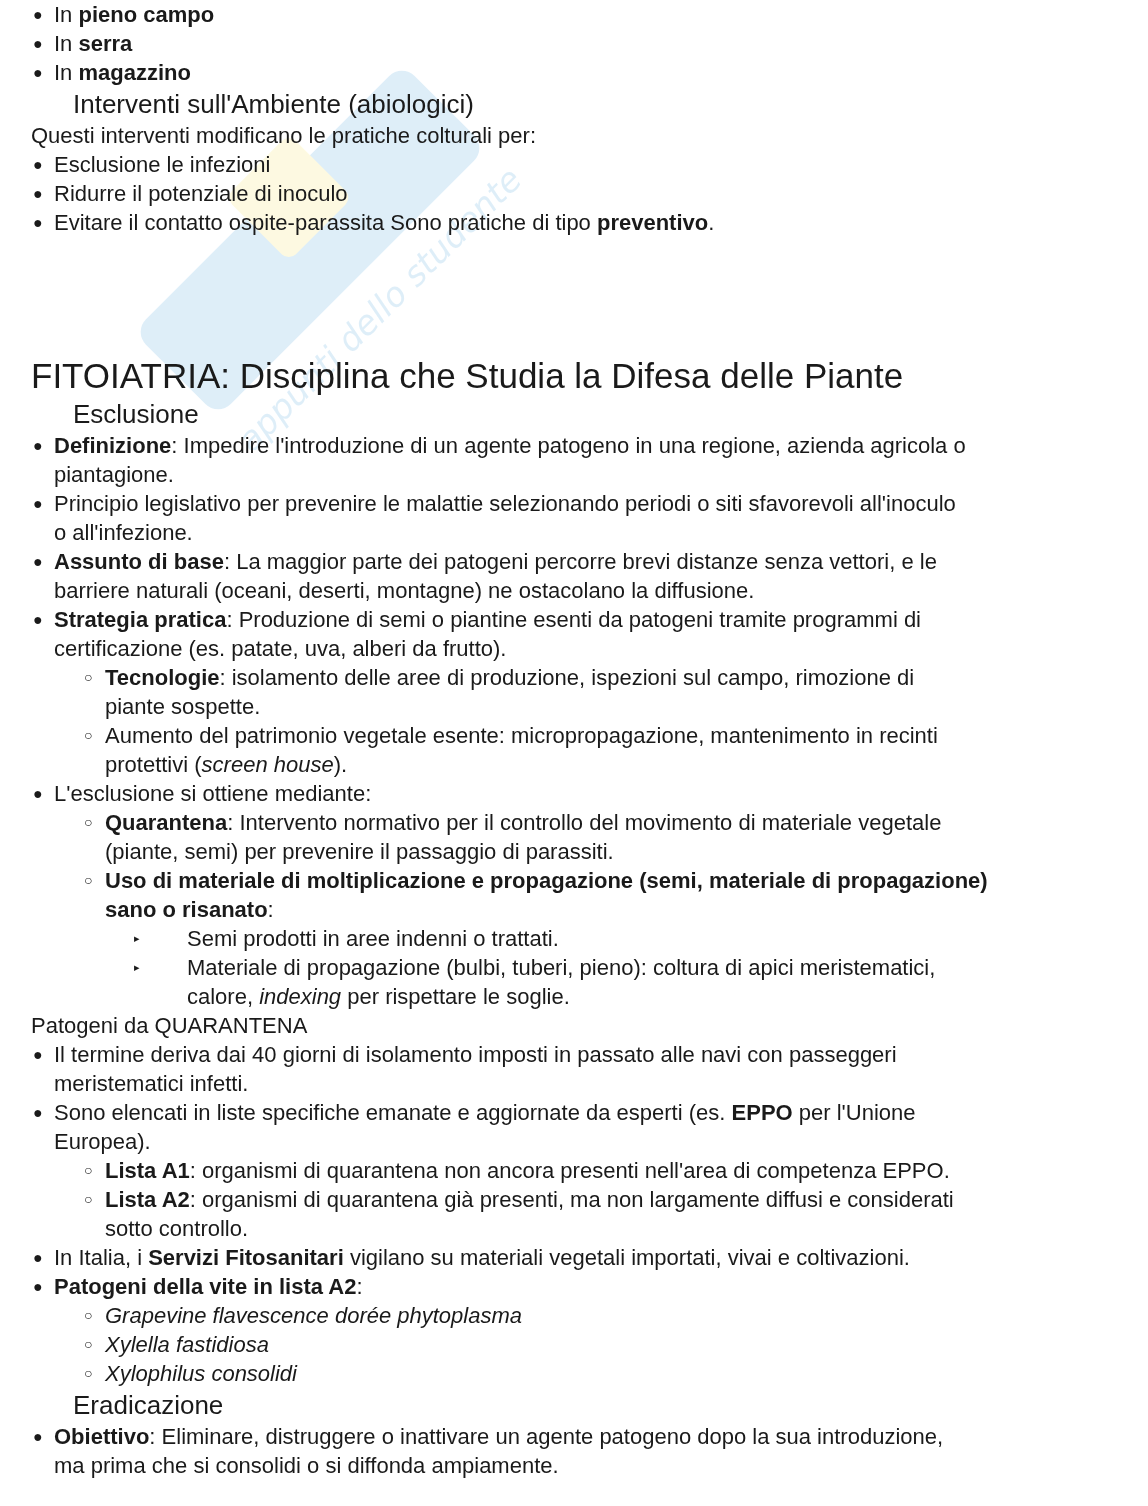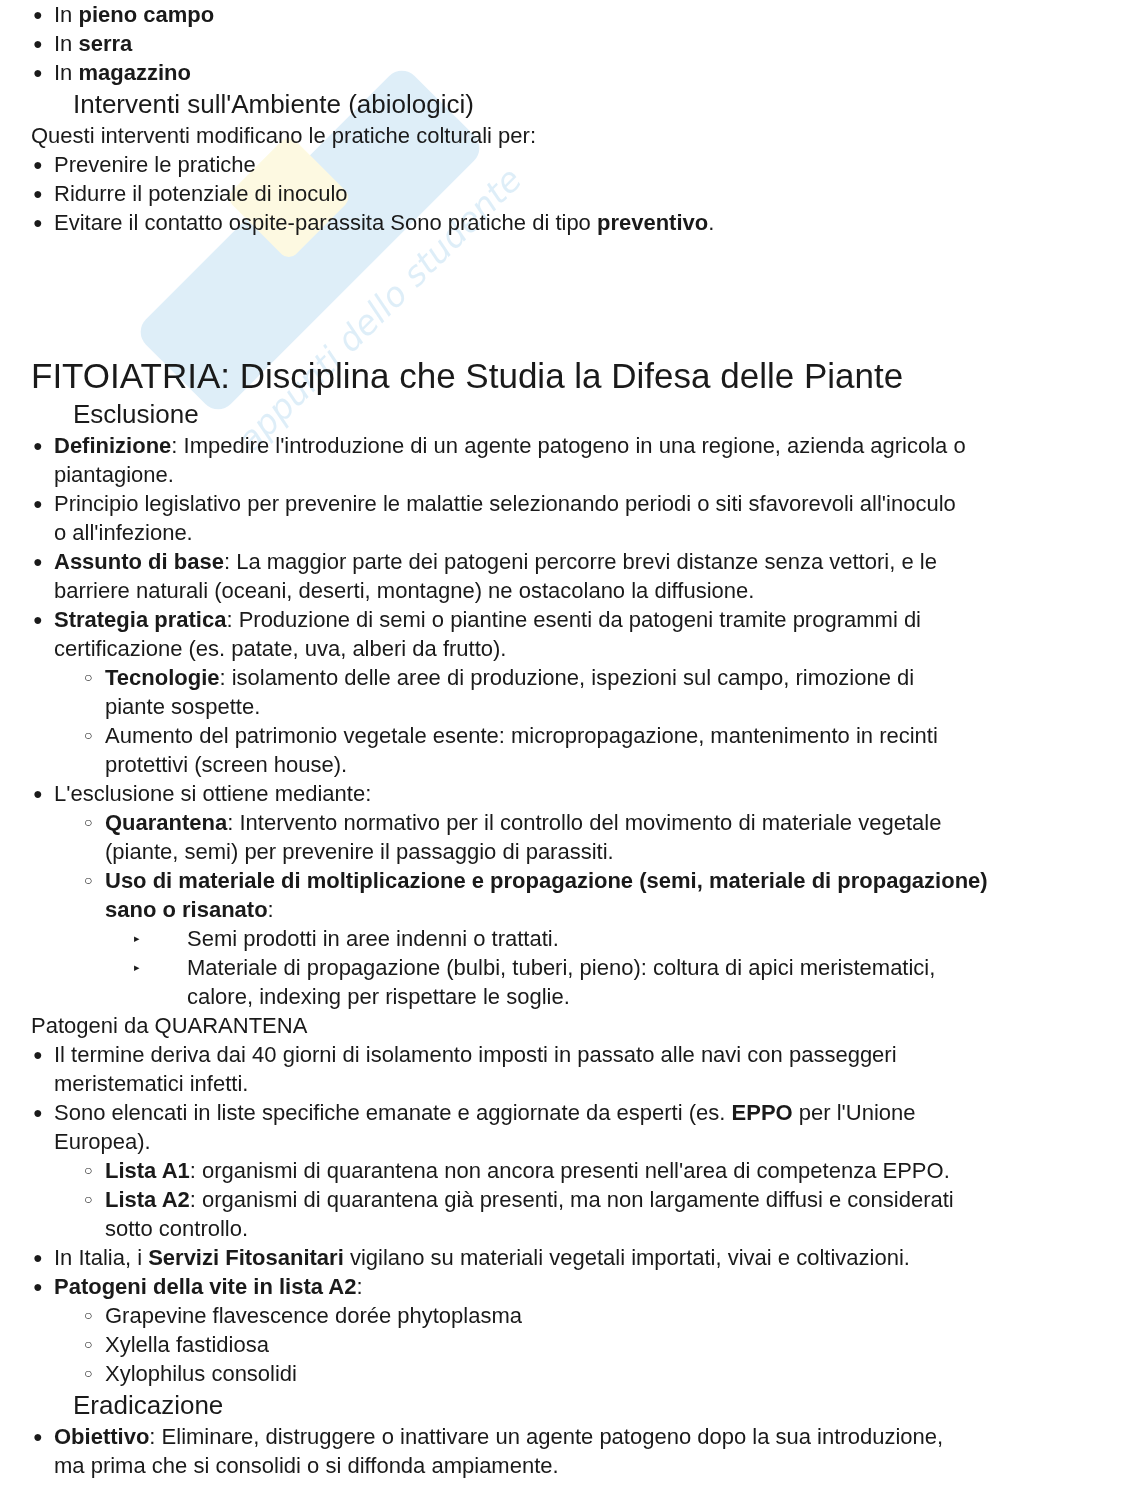--- a/index.html
+++ b/index.html
@@ -5,21 +5,21 @@
   html, body { margin: 0; padding: 0; background: #ffffff; }
   body {
     width: 1148px; height: 1506px; overflow: hidden; position: relative;
     font-family: "Liberation Sans", "DejaVu Sans", sans-serif;
     color: #1a1a1a;
     font-size: 22px;
   }
   .page { position: absolute; left: 0; top: 0; width: 1148px; }
   .line { position: absolute; left: 0; white-space: nowrap; line-height: 29px; }
   .b { font-weight: bold; }
-  .i { }
+  .i { font-style: italic; }
   .l1 { left: 54px; }
   .l2 { left: 105px; }
   .l3 { left: 155px; margin-left: 32px; }
   .bul { position: absolute; font-size: 16px; line-height: 29px; }
   .bul1 { left: 33px; }
   .bul2 { left: 84px; font-size: 14px; }
   .bul3 { left: 134px; font-size: 11px; }
   .h-main { font-size: 35px; line-height: 44px; left: 31px; }
   .h-sub { font-size: 26px; line-height: 32px; left: 25px; margin-left: 48px; }
   .plain { left: 31px; }
@@ -44,21 +44,21 @@
   <span class="bul bul1" style="top:0px">●</span>
   <div class="line l1" style="top:0px"><span>In </span><span class="b">pieno campo</span></div>
   <span class="bul bul1" style="top:29px">●</span>
   <div class="line l1" style="top:29px"><span>In </span><span class="b">serra</span></div>
   <span class="bul bul1" style="top:58px">●</span>
   <div class="line l1" style="top:58px"><span>In </span><span class="b">magazzino</span></div>
 
   <div class="line h-sub" style="top:88px">Interventi sull'Ambiente (abiologici)</div>
   <div class="line plain" style="top:121px">Questi interventi modificano le pratiche colturali per:</div>
   <span class="bul bul1" style="top:150px">●</span>
-  <div class="line l1" style="top:150px">Prevenire le pratiche</div>
+  <div class="line l1" style="top:150px">Esclusione le infezioni</div>
   <span class="bul bul1" style="top:179px">●</span>
   <div class="line l1" style="top:179px">Ridurre il potenziale di inoculo</div>
   <span class="bul bul1" style="top:208px">●</span>
   <div class="line l1" style="top:208px"><span>Evitare il contatto ospite-parassita Sono pratiche di tipo </span><span class="b">preventivo</span><span>.</span></div>
 
   <div class="line h-main" style="top:354px">FITOIATRIA: Disciplina che Studia la Difesa delle Piante</div>
   <div class="line h-sub" style="top:398px">Esclusione</div>
 
   <span class="bul bul1" style="top:431px">●</span>
   <div class="line l1" style="top:431px"><span class="b">Definizione</span><span>: Impedire l'introduzione di un agente patogeno in una regione, azienda agricola o</span></div>

